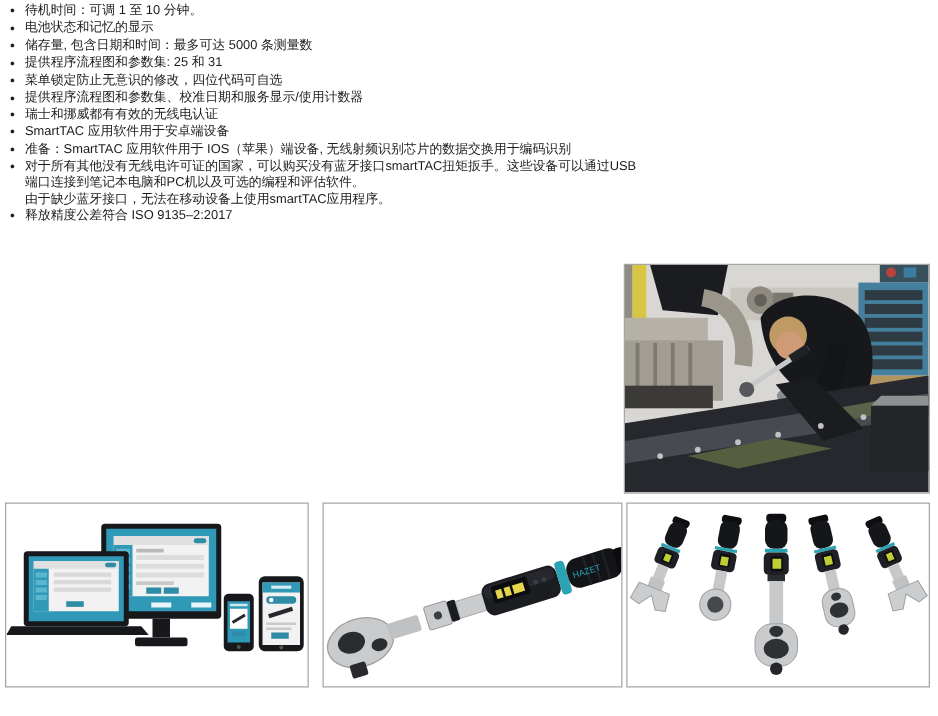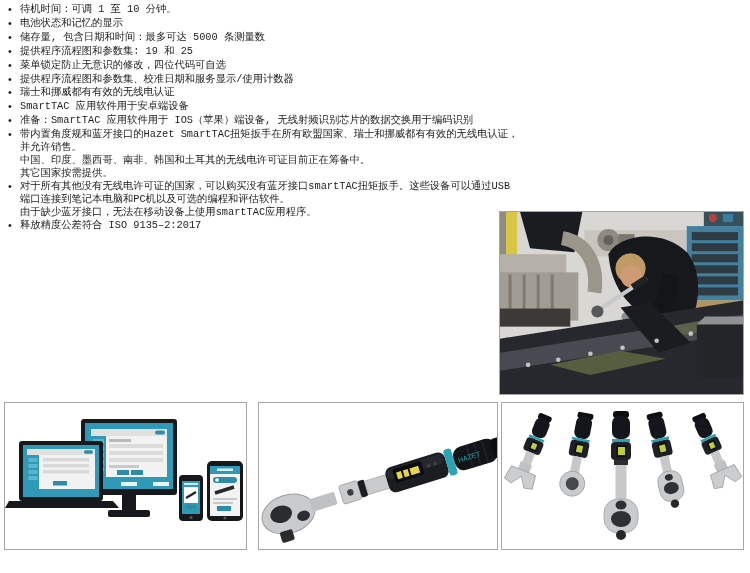--- a/index.html
+++ b/index.html
@@ -12,21 +12,21 @@
 
   
   .text-block{
     position:absolute;left:8px;top:3px;width:486px;
     font-size:10.3px;line-height:12.9px;letter-spacing:0;
   }
   .item{display:flex;}
   .marker{width:12px;flex:0 0 12px;text-align:left;}
   .marker::before{content:"•";font-size:11px;}
   .lines{flex:1;}
-  .ln{white-space:nowrap;font-family:Liberation Mono, monospace;}
+  .ln{white-space:nowrap;}
 
   
   .frame{
     position:absolute;border:1px solid #a6a6a6;background:#ffffff;
     box-sizing:border-box;overflow:hidden;
   }
   #photo-frame   {left:499px;top:211px;width:245px;height:184px;}
   #devices-frame {left:4px;  top:402px;width:243px;height:148px;}
   #wrench-frame  {left:258px;top:402px;width:240px;height:148px;}
   #set-frame     {left:501px;top:402px;width:243px;height:148px;}
@@ -53,21 +53,21 @@
     </div>
     <div class="item">
       <span class="marker"></span>
       <div class="lines">
           <div class="ln">储存量, 包含日期和时间：最多可达 5000 条测量数</div>
         </div>
     </div>
     <div class="item">
       <span class="marker"></span>
       <div class="lines">
-          <div class="ln">提供程序流程图和参数集: 19 和 25</div>
+          <div class="ln">提供程序流程图和参数集: 25 和 31</div>
         </div>
     </div>
     <div class="item">
       <span class="marker"></span>
       <div class="lines">
           <div class="ln">菜单锁定防止无意识的修改，四位代码可自选</div>
         </div>
     </div>
     <div class="item">
       <span class="marker"></span>
@@ -85,29 +85,20 @@
       <span class="marker"></span>
       <div class="lines">
           <div class="ln">SmartTAC 应用软件用于安卓端设备</div>
         </div>
     </div>
     <div class="item">
       <span class="marker"></span>
       <div class="lines">
           <div class="ln">准备：SmartTAC 应用软件用于 IOS（苹果）端设备, 无线射频识别芯片的数据交换用于编码识别</div>
         </div>
-    </div>
-    <div class="item">
-      <span class="marker"></span>
-      <div class="lines">
-        <div class="ln">带内置角度规和蓝牙接口的Hazet SmartTAC扭矩扳手在所有欧盟国家、瑞士和挪威都有有效的无线电认证，</div>
-        <div class="ln">并允许销售。</div>
-        <div class="ln">中国、印度、墨西哥、南非、韩国和土耳其的无线电许可证目前正在筹备中。</div>
-        <div class="ln">其它国家按需提供。</div>
-      </div>
     </div>
     <div class="item">
       <span class="marker"></span>
       <div class="lines">
         <div class="ln">对于所有其他没有无线电许可证的国家，可以购买没有蓝牙接口smartTAC扭矩扳手。这些设备可以通过USB</div>
         <div class="ln">端口连接到笔记本电脑和PC机以及可选的编程和评估软件。</div>
         <div class="ln">由于缺少蓝牙接口，无法在移动设备上使用smartTAC应用程序。</div>
       </div>
     </div>
     <div class="item">

